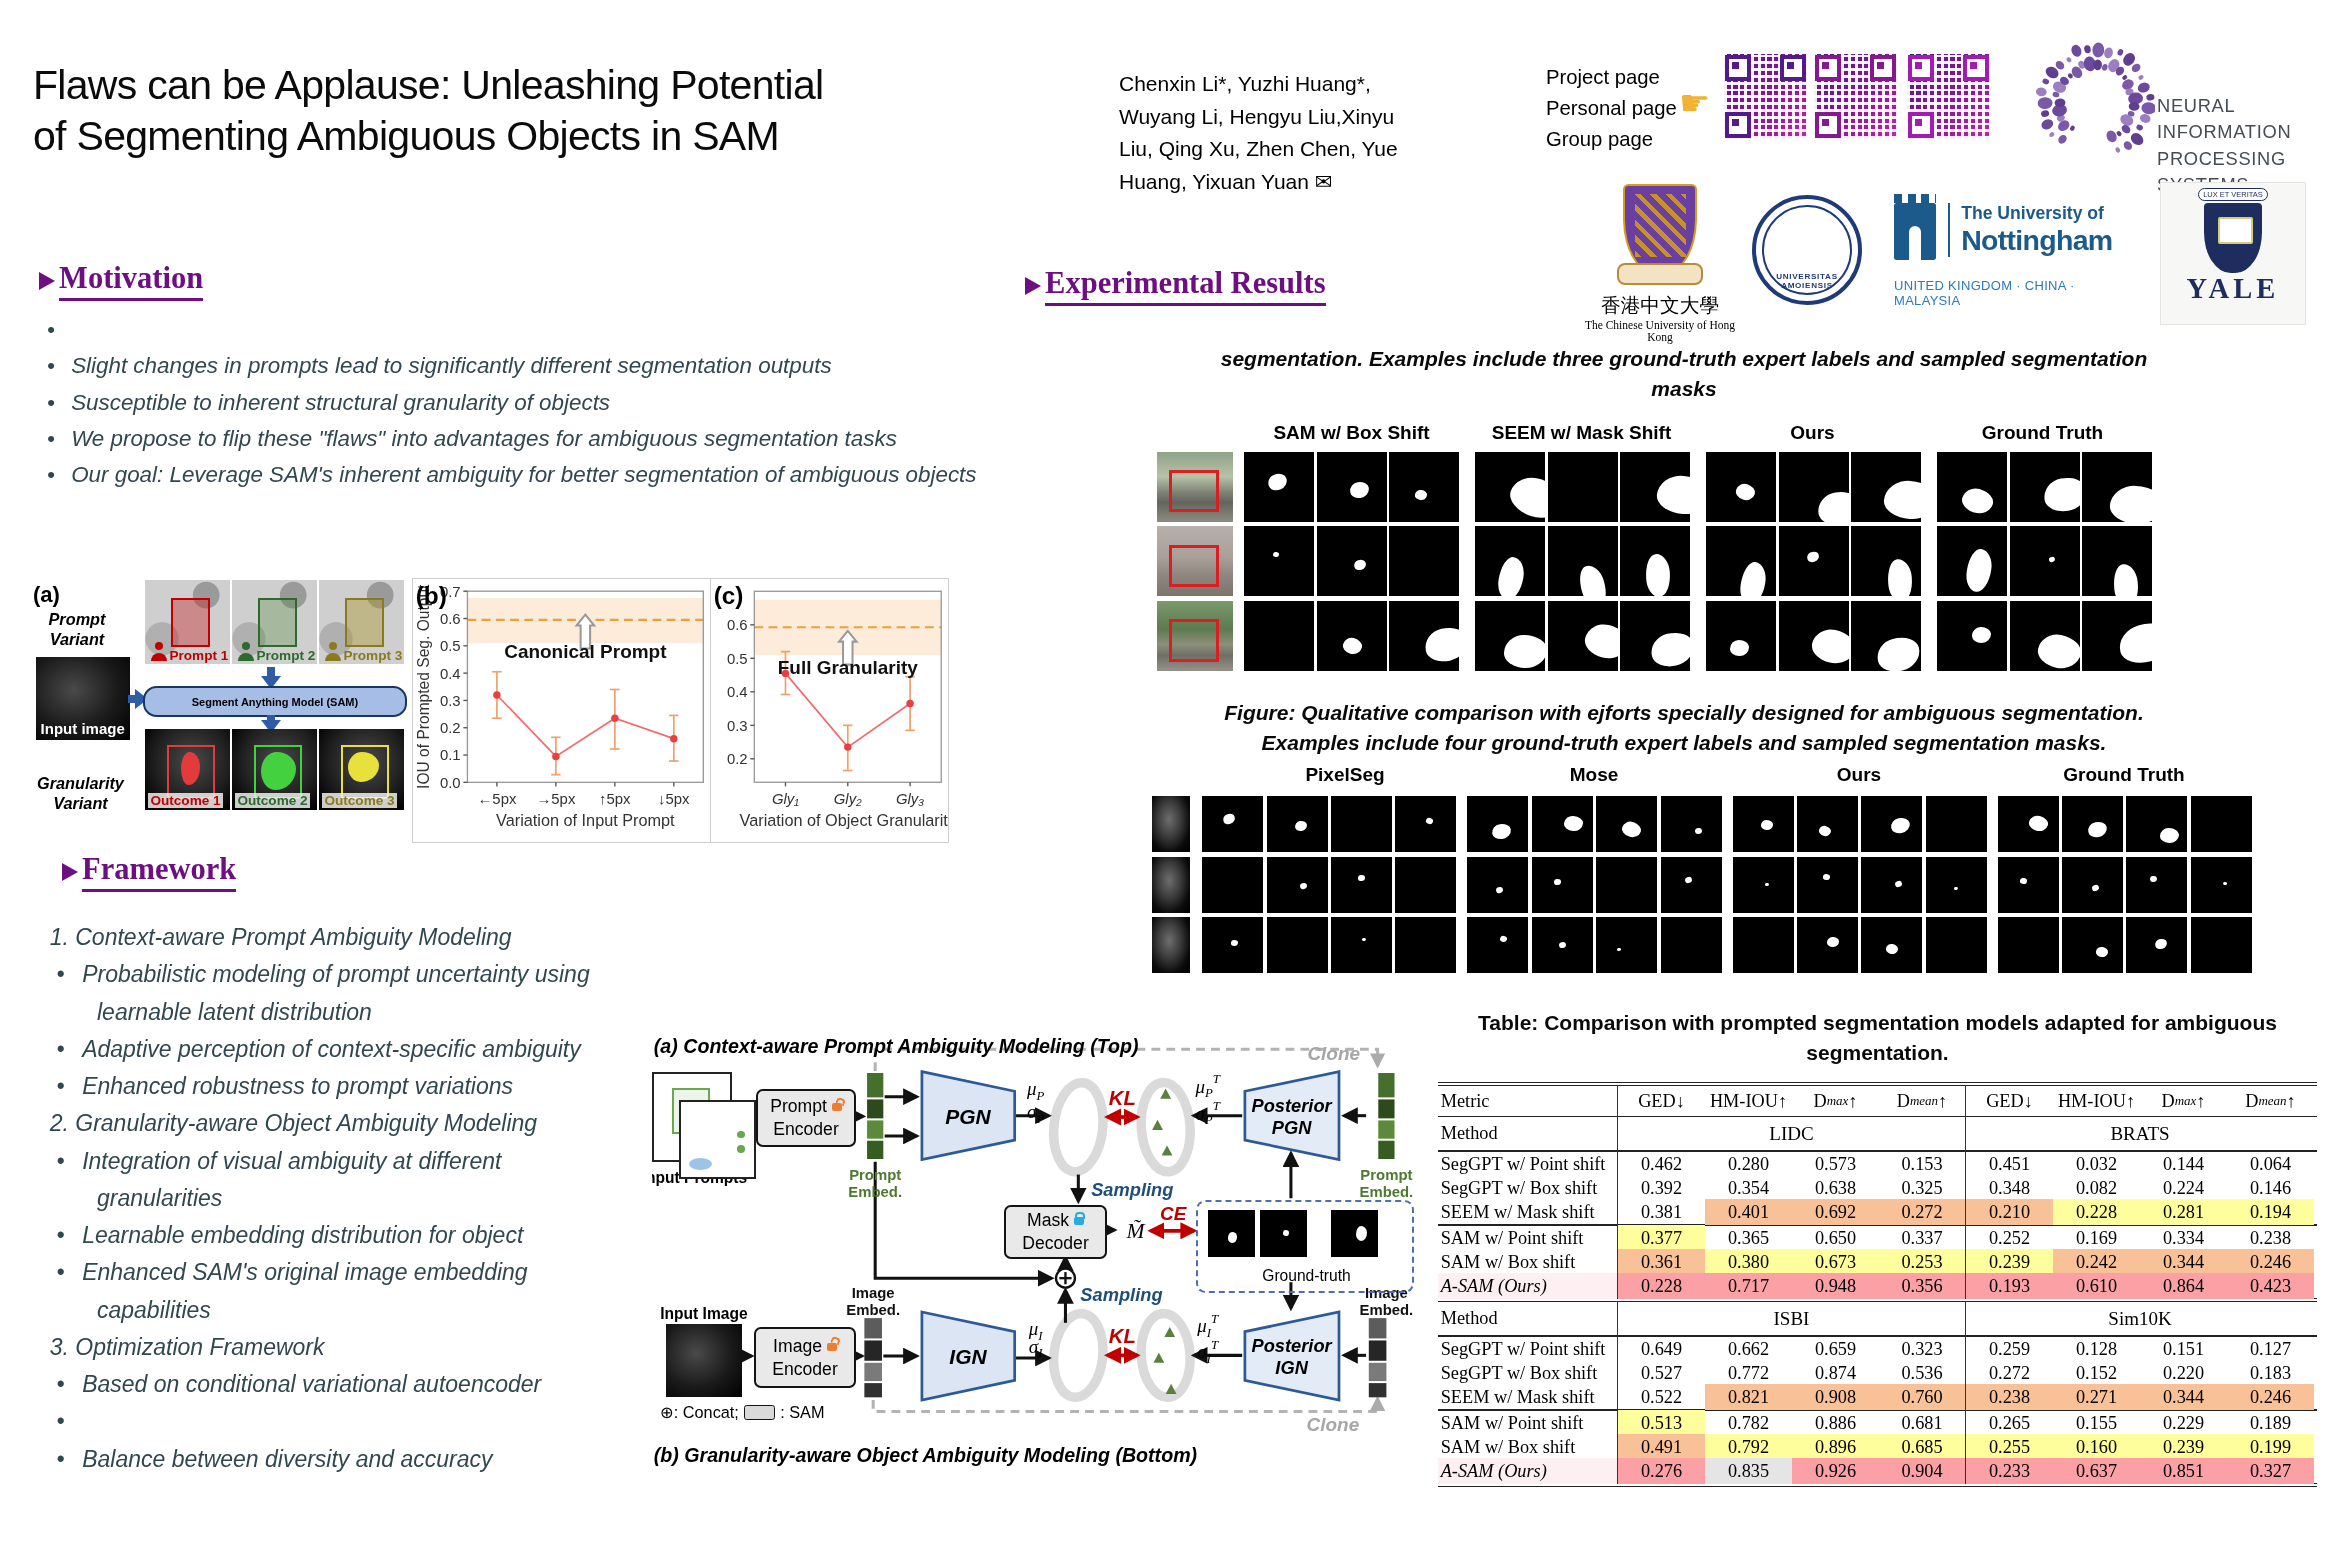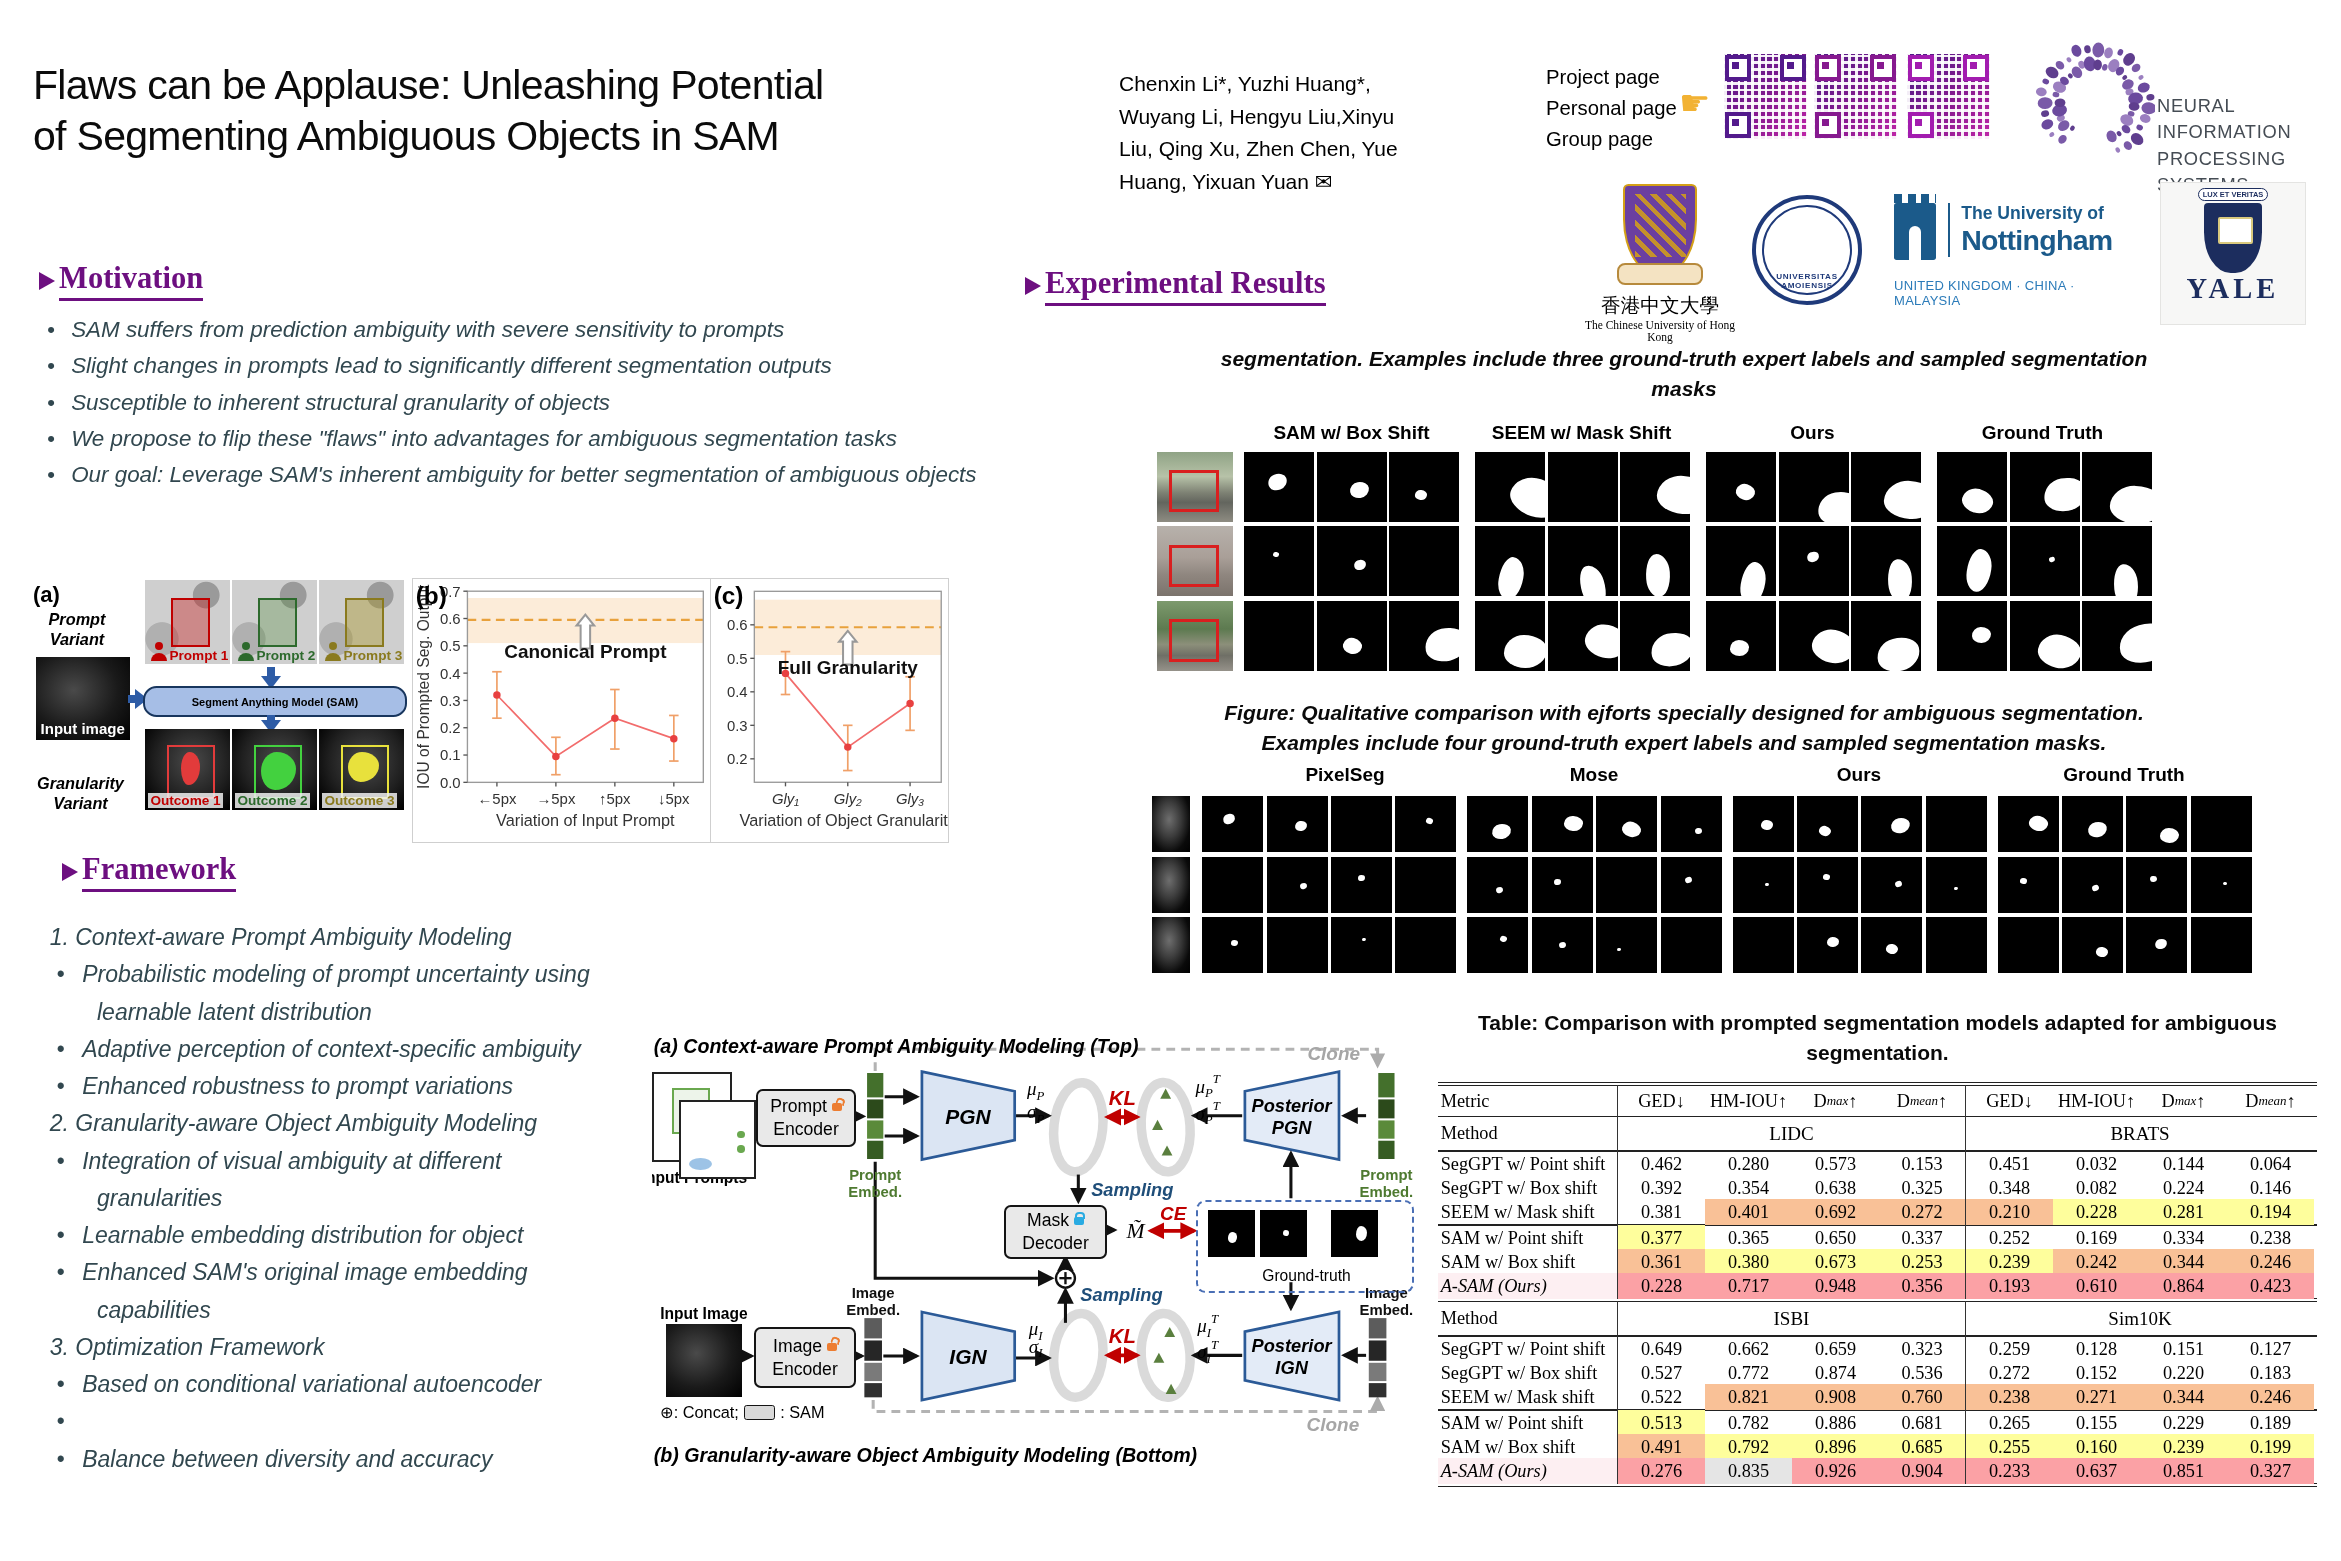--- a/index.html
+++ b/index.html
@@ -47,21 +47,21 @@
   .castle{width:42px;height:57px;background:#1b5a8a;position:relative;border-radius:2.7px;}
   .castle::before{content:'';position:absolute;top:-9.5px;left:0;width:100%;height:9.5px;
      background:repeating-linear-gradient(90deg,#1b5a8a 0 8.1px,transparent 8.1px 13.6px);}
   .castle::after{content:'';position:absolute;left:15px;top:23px;width:12.2px;height:34px;background:#fff;border-radius:6.1px 6.1px 0 0;}
   .yale-card{background:#f7f7f6;border:0.7px solid #e4e4e2;}
   .yale-shield{width:58px;height:70px;background:#1c2d5e;border-radius:4.1px 4.1px 46% 46%/4.1px 4.1px 58% 58%;position:relative;}
   .yale-shield::before{content:'';position:absolute;left:13.6px;top:13.6px;width:31px;height:23px;background:#fff;
      border:2px solid #d9c97e;border-radius:2px;}
   .yale-name{font-family:"Liberation Serif",serif;font-weight:bold;font-size:28.5px;letter-spacing:4.1px;
      color:#fff;text-shadow:0 0 1.4px #000, 0 0 1.4px #000;-webkit-text-stroke:1.4px #1c2d5e;color:#fff;}
-  .motto{font-size:7.5px;font-weight:bold;color:#1c2d5e;background:#fff;border:1.4px solid #1c2d5e;
+  .motto{font-size:7.5px;font-weight:normal;color:#1c2d5e;background:#fff;border:1.4px solid #1c2d5e;
      border-radius:6.8px;padding:0.7px 4.1px;}
 
   
   .bullets{font-size:22.4px;font-style:italic;color:#31474f;line-height:1.62;}
   .bullets .li{display:flex;gap:16.3px;}
   .bullets .dot{flex:none;}
   .fw{font-size:23px;font-style:italic;color:#31474f;line-height:1.62;}
   .fw .n{margin-left:2.7px;}
   .fw .b{display:flex;gap:17.6px;margin-left:9.5px;}
   .fw .c{margin-left:50px;}
@@ -292,21 +292,20 @@
     <div class="yale-name" style="color:#1c2d5e;-webkit-text-stroke:0;text-shadow:none;">YALE</div>
   </div>
 
   <div class="abs sec-head" style="left:39px;top:261px;">
     <span class="tri"></span>
     <span class="txt">Motivation</span>
   </div>
   <div id="motivation-list" class="abs bullets" style="left:47px;top:312px;width:1016px;">
       <div class="li">
         <span class="dot">•</span>
-        <span>SAM suffers from prediction ambiguity with severe sensitivity to prompts</span>
       </div>
       <div class="li">
         <span class="dot">•</span>
         <span>Slight changes in prompts lead to significantly different segmentation outputs</span>
       </div>
       <div class="li">
         <span class="dot">•</span>
         <span>Susceptible to inherent structural granularity of objects</span>
       </div>
       <div class="li">

